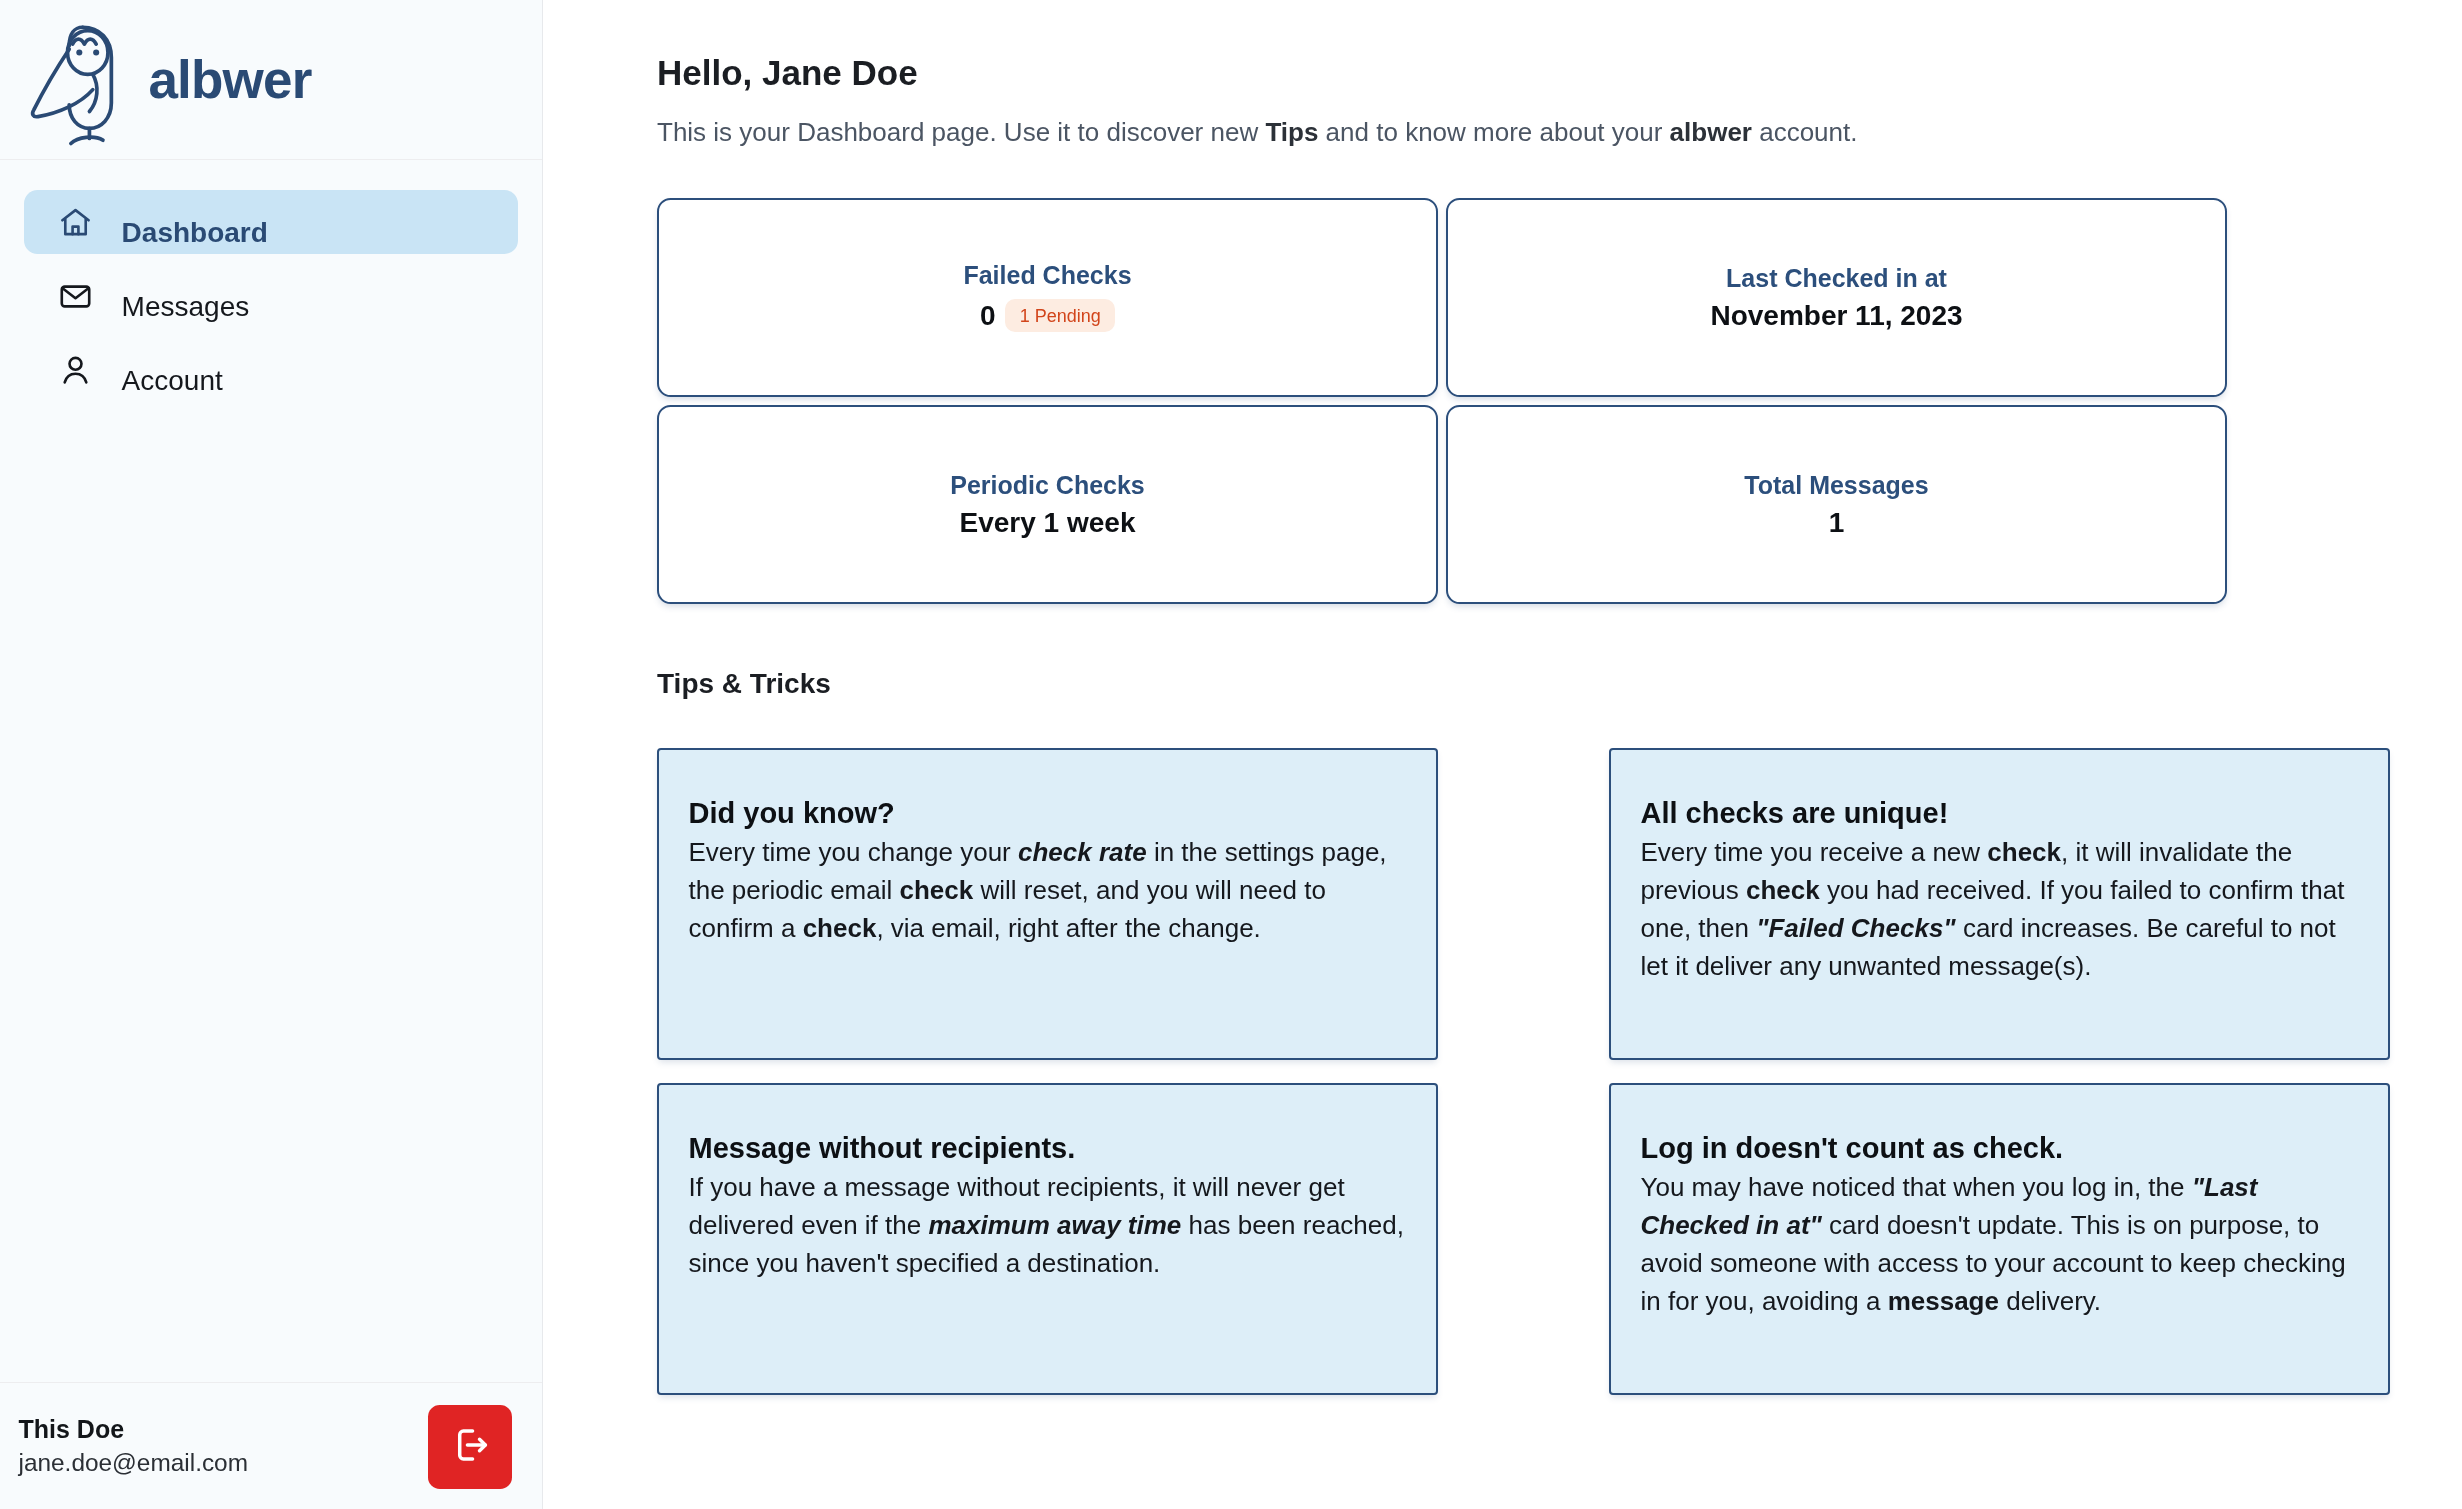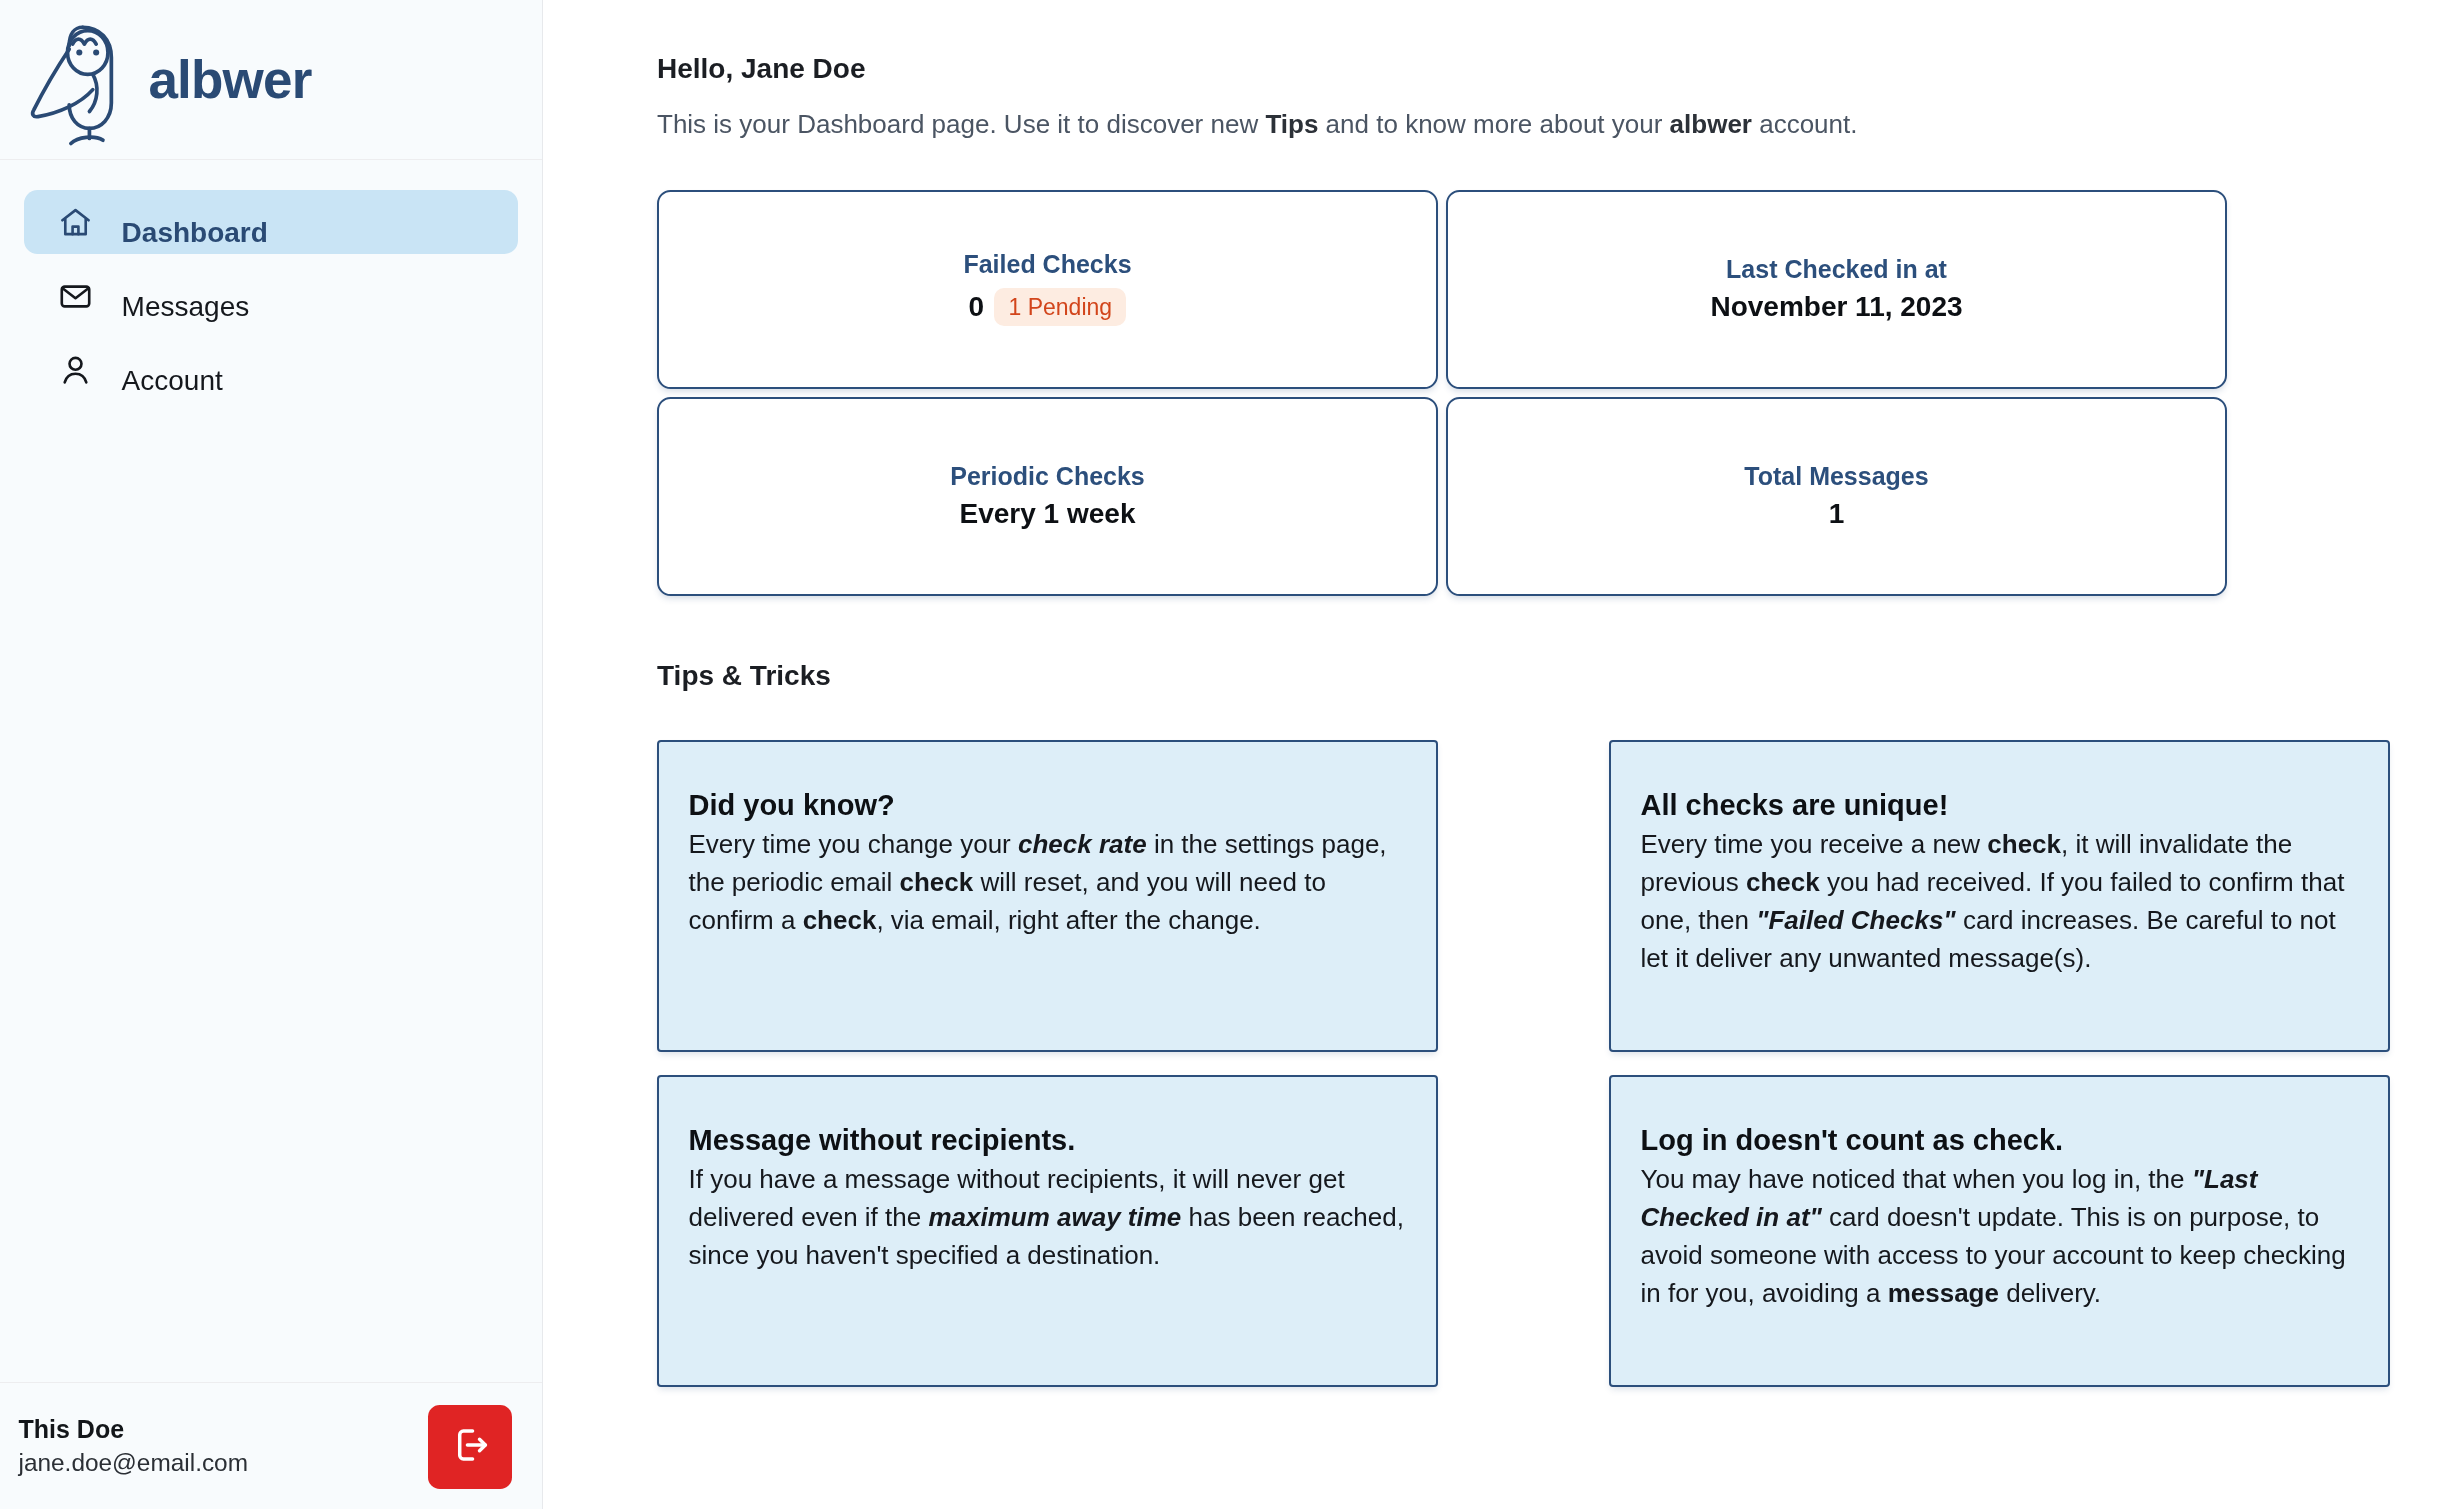--- a/index.html
+++ b/index.html
@@ -109,21 +109,21 @@
   }
 
   
   .main {
     flex: 1 1 auto;
     padding: 52px 67px 0 114px;
     overflow: hidden;
   }
 
   .page-title {
-    font-size: 28px;
+    font-size: 35px;
     font-weight: bold;
     color: #1b1e23;
     line-height: 1.2;
   }
   .page-subtitle {
     font-size: 26px;
     color: #4b5563;
     margin-top: 21px;
     line-height: 1.35;
   }
@@ -160,21 +160,21 @@
     align-items: center;
     gap: 10px;
   }
   .stat-value {
     font-size: 28px;
     font-weight: bold;
     color: #0d1014;
     line-height: 1;
   }
   .stat-badge {
-    font-size: 23px;
+    font-size: 18px;
     color: #d2451b;
     background: #fdece1;
     border-radius: 10px;
     padding: 7.6px 14.3px;
     line-height: 1;
   }
 
   .section-title {
     margin-top: 66px;
     font-size: 28px;

